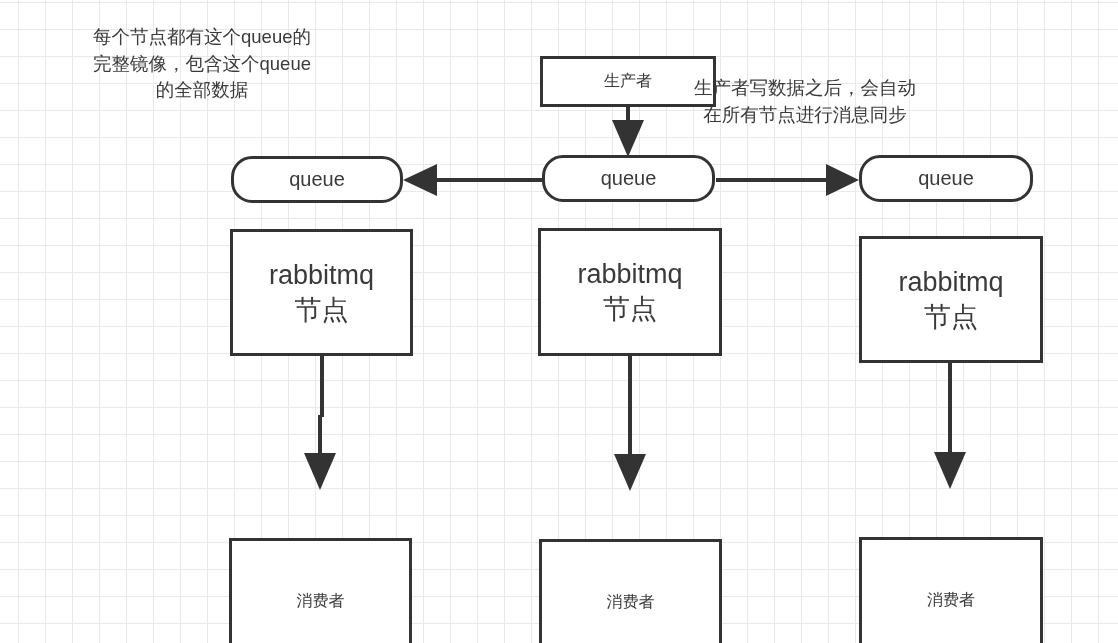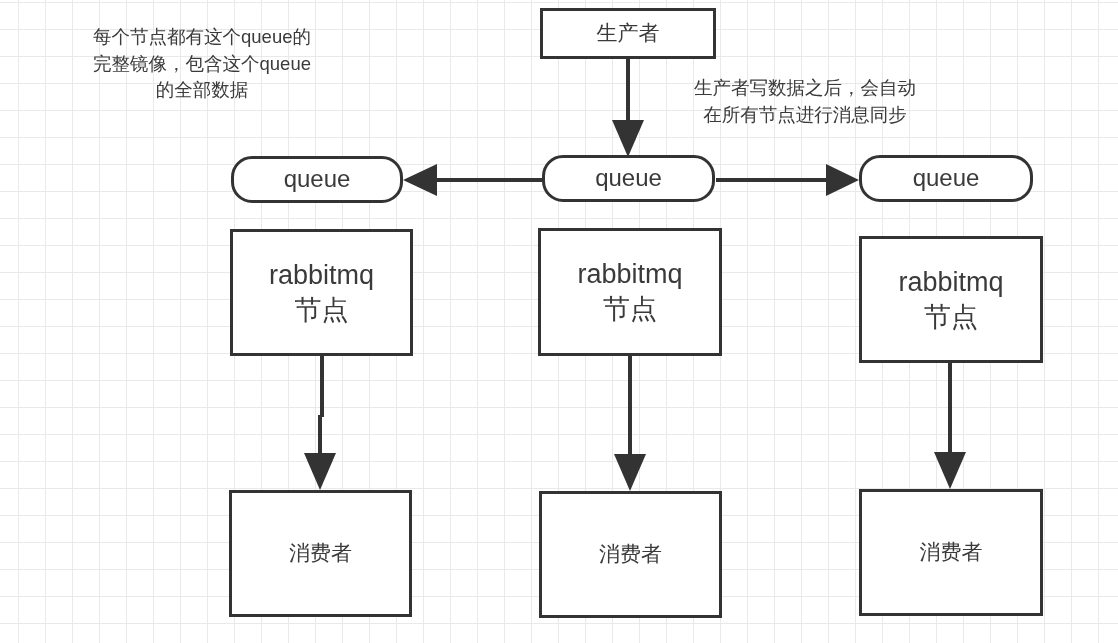--- a/index.html
+++ b/index.html
@@ -50,23 +50,23 @@
     justify-content: center;
     text-align: center;
     color: #3a3a3a;
     line-height: 1.28;
     z-index: 2;
   }
   .node-label {
     display: block;
     white-space: pre-line;
   }
-  .f-queue   { font-size: 24px; border-radius: 21px; }
+  .f-queue   { font-size: 20px; border-radius: 21px; }
   .f-node    { font-size: 27px; }
-  .f-party   { font-size: 21px; }
+  .f-party   { font-size: 16px; margin-top: 48px; }
   .annot {
     position: absolute;
     color: #3a3a3a;
     font-size: 18.5px;
     line-height: 1.44;
     text-align: center;
     white-space: pre-line;
     z-index: 3;
   }
 </style>

